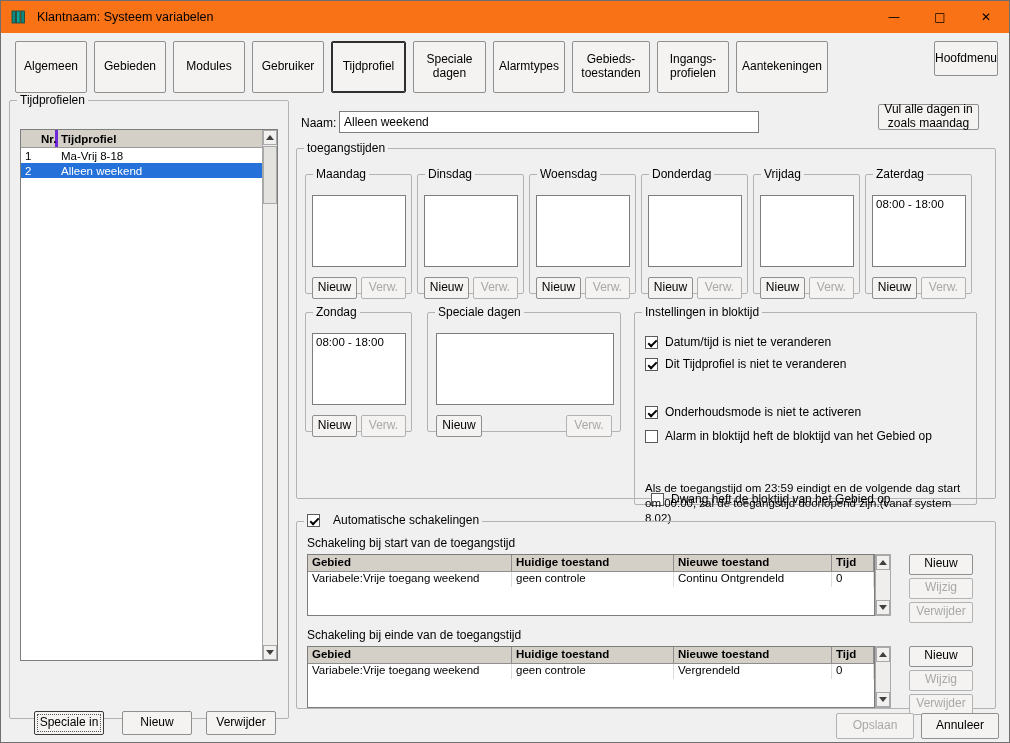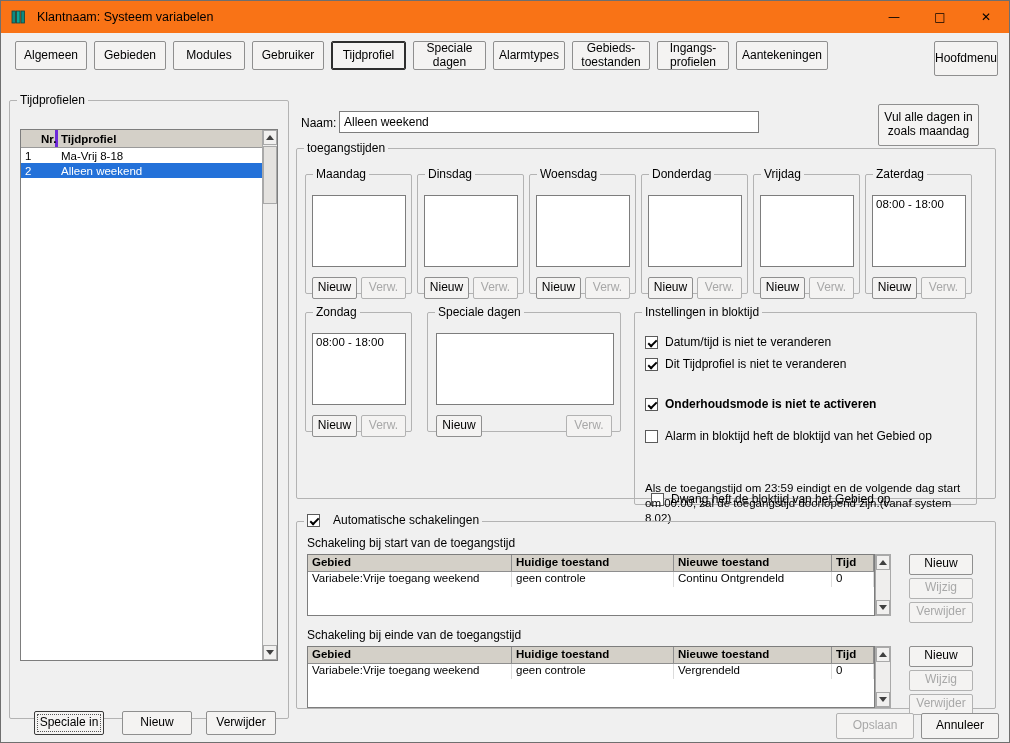--- a/index.html
+++ b/index.html
@@ -10,21 +10,21 @@
   
   .titlebar { position:absolute; top:0; left:0; width:100%; height:32px; background:#f97316; display:flex; align-items:center; }
   .app-icon { width:18px; height:18px; margin-left:9px; display:flex; align-items:center; justify-content:center; }
   .tb-title { margin-left:9px; font-size:12.5px; }
   .win-controls { position:absolute; right:0; top:0; height:32px; display:flex; }
   .win-btn { width:46px; height:32px; background:transparent; border:none; font-family:"DejaVu Sans", sans-serif; font-size:12px; display:flex; align-items:center; justify-content:center; cursor:default; }
 
   
   .tabbar { position:absolute; top:40px; left:14px; display:flex; gap:7px; }
   .btn { background:#f4f3f2; border:1px solid #8f8f8f; border-radius:2px; font-family:"Liberation Sans", sans-serif; font-size:12px; color:#000; display:flex; align-items:center; justify-content:center; text-align:center; line-height:1.15; padding:1px 2px; cursor:default; }
-  .tab { height:29px; }
+  .tab { height:52px; }
   .tab.active { border:1px solid #2e2e2e; box-shadow: inset 0 0 0 1px #2e2e2e; }
   .btn.disabled { color:#a8a8a8; border-color:#b2b2b2; }
   .btn.focused { border-color:#3a3a3a; outline:1px dotted #555; outline-offset:-4px; }
 
   
   fieldset { position:absolute; border:1px solid #b3b3b3; border-radius:2px; background:transparent; }
   legend { margin-left:7px; padding:0 3px; font-size:12px; }
 
   .sunken { background:#fff; border:1px solid #7d7d7d; }
 
@@ -134,21 +134,21 @@
       </div>
     </div>
 
     <button class="btn focused" style="position:absolute; left:24px; top:604px; width:70px; height:24px;">Speciale in</button>
     <button class="btn" style="position:absolute; left:112px; top:604px; width:70px; height:24px;">Nieuw</button>
     <button class="btn" style="position:absolute; left:196px; top:604px; width:70px; height:24px;">Verwijder</button>
   </fieldset>
 
   <span class="flabel" style="left:300px; top:115px;">Naam:</span>
   <input class="sunken" style="position: absolute; left: 338px; top: 110px; width: 420px; height: 22px; font: 12px &quot;Liberation Sans&quot;, sans-serif; padding-left: 4px;" value="Alleen weekend">
-  <button class="btn" style="position:absolute; left:877px; top:103px; width:101px; height:42px;">Vul alle dagen in zoals maandag</button>
+  <button class="btn" style="position:absolute; left:877px; top:103px; width:101px; height:26px;">Vul alle dagen in zoals maandag</button>
 
   <fieldset style="left:295px; top:140px; width:700px; height:358px;">
     <legend>toegangstijden</legend>
 
     <fieldset class="dayfs" style="left:8px; top:12px;">
       <legend>Maandag</legend>
       <div class="daylist sunken">
           <div class="time-item"></div>
         </div>
       <button class="btn day-nieuw">Nieuw</button>
@@ -214,21 +214,21 @@
     <fieldset style="left:337px; top:150px; width:343px; height:200px;">
       <legend>Instellingen in bloktijd</legend>
       <div class="cbrow" style="left:10px; top:16px;">
         <span class="checkbox checked"></span>
         <span>Datum/tijd is niet te veranderen</span>
       </div>
       <div class="cbrow" style="left:10px; top:38px;">
         <span class="checkbox checked"></span>
         <span>Dit Tijdprofiel is niet te veranderen</span>
       </div>
-      <div class="cbrow" style="left:10px; top:78px;font-weight:bold;">
+      <div class="cbrow" style="left:10px; top:86px;">
         <span class="checkbox checked"></span>
         <span>Onderhoudsmode is niet te activeren</span>
       </div>
       <div class="cbrow" style="left:10px; top:110px;">
         <span class="checkbox"></span>
         <span>Alarm in bloktijd heft de bloktijd van het Gebied op</span>
       </div>
       <div class="cbrow" style="left:16px; top:138px;margin-top:35px;">
         <span class="checkbox"></span>
         <span>Dwang heft de bloktijd van het Gebied op</span>

